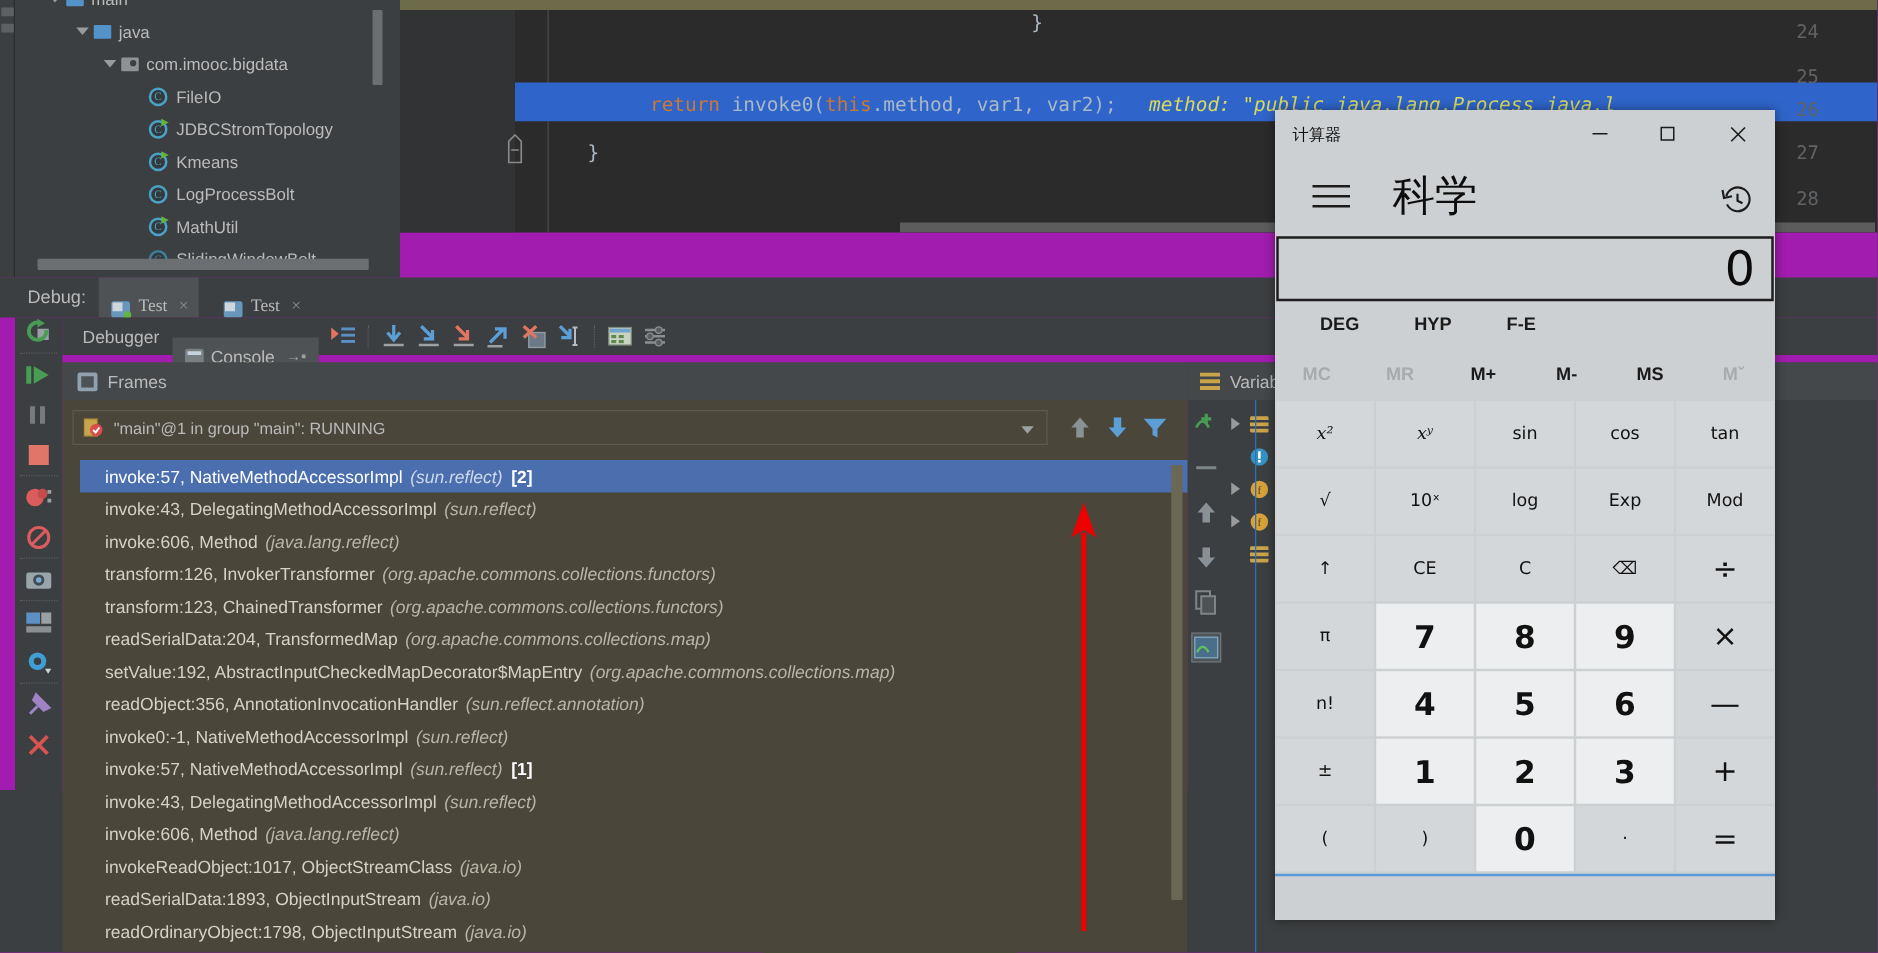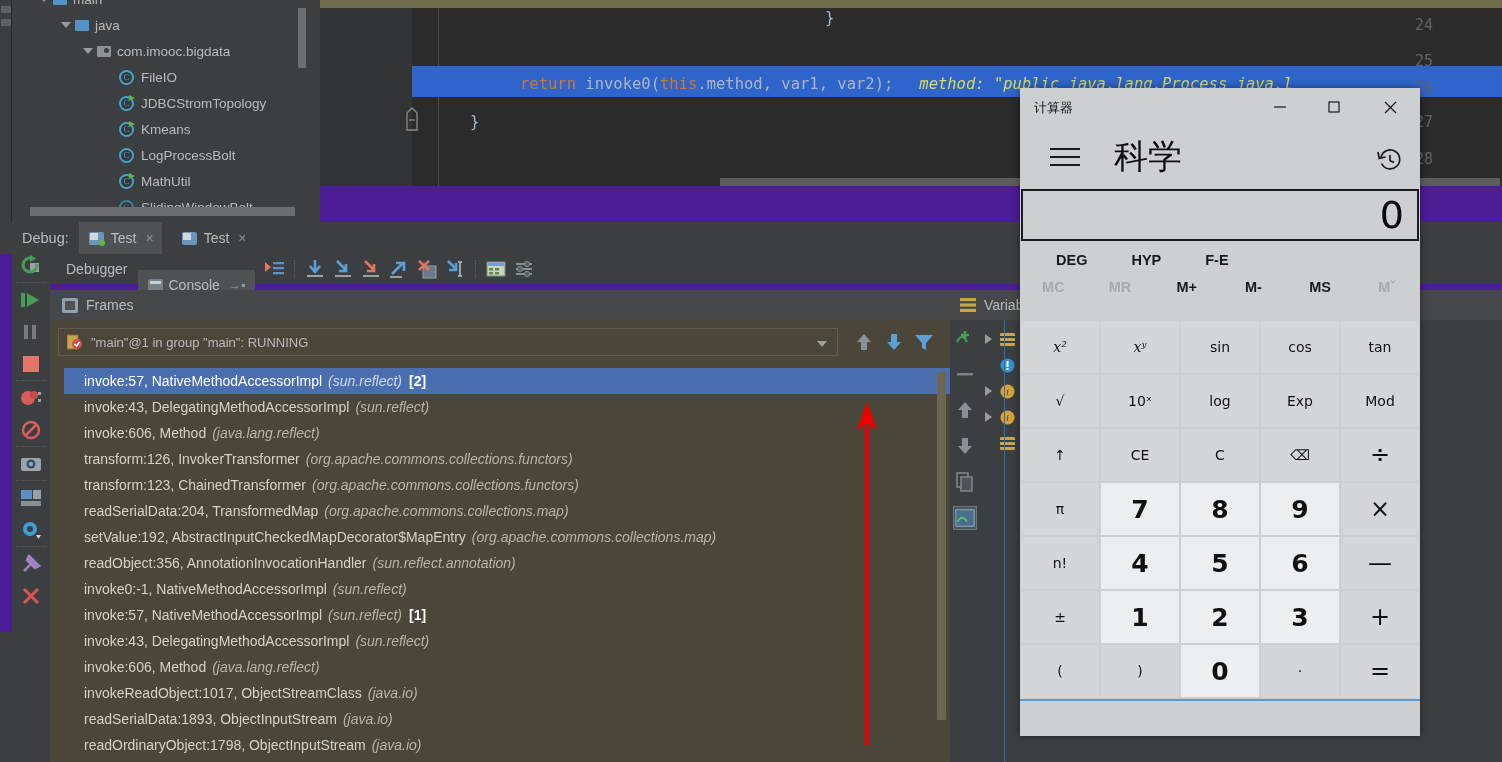--- a/index.html
+++ b/index.html
@@ -7,21 +7,21 @@
   body {
     font-family: "Liberation Sans", sans-serif;
     background:#3c3f41;
     position:relative;
     font-size:13px;
     color:#bbbbbb;
   }
   .abs { position:absolute; }
 
   
-  #ide { position:absolute; left:0; top:0; width:1502px; height:632px; background:#4c1d95; }
+  #ide { position:absolute; left:0; top:0; width:1502px; height:632px; background:#a21caf; }
 
   
   #far-left-strip { left:0; top:0; width:12px; height:222px; background:#3c3f41; border-right:1px solid #2b2b2b; }
   #far-left-strip .ic { width:10px; height:7px; background:#5d6164; margin:6px auto 0; }
 
   
   #project-tree { left:12px; top:0; width:308px; height:222px; background:#3c3f41; overflow:hidden; }
   .tree-row { height:26px; display:flex; align-items:center; white-space:nowrap; font-size:13.5px; color:#bbbbbb; }
   .tw { width:12px; height:12px; margin-right:3px; flex:0 0 auto; position:relative; }
   .tw.down::after{ content:""; position:absolute; left:1px; top:3px; border-left:5px solid transparent; border-right:5px solid transparent; border-top:6px solid #9a9a9a; }
@@ -34,38 +34,38 @@
   .cls.run::after{content:"";position:absolute;right:-3px;top:-3px;width:0;height:0;
      border-left:6px solid #62b543;border-top:3px solid transparent;border-bottom:3px solid transparent;}
   .cls.dim{ border-color:#3c7f98; color:#3c7f98; }
   #tree-scroll-h { left:30px; top:207px; width:265px; height:9px; background:#6b6f71; border-radius:1px; }
   #tree-scroll-v { left:298px; top:8px; width:8px; height:60px; background:#6b6f71; border-radius:1px; }
 
   
   #editor { left:320px; top:0; width:1182px; height:186px; background:#2b2b2b; overflow:hidden; }
   #editor-topline { left:0; top:0; width:1182px; height:8px; background:#6e6b4b; }
   .gutter { position:absolute; left:0; top:8px; width:92px; height:178px; background:#313335; }
-  .lnum { position:absolute; right:69px; color:#606366; font-size:15px; font-family:"DejaVu Sans Mono", monospace;}
+  .lnum { position:absolute; right:47px; color:#606366; font-size:15px; font-family:"DejaVu Sans Mono", monospace;}
   #fold-marker { position:absolute; left:84px; top:106px; width:16px; height:28px; }
   .code-line { position:absolute; left:92px; font-family:"DejaVu Sans Mono", monospace; font-size:15.5px; white-space:nowrap; }
   #hl-line { position:absolute; left:92px; top:66px; width:1090px; height:31px; background:#2f65ca; }
   .kw { color:#cc7832; }
   .pl { color:#a9b7c6; }
   .hint { color:#d9d95c; font-style:italic; }
   #vline { position:absolute; left:118px; top:8px; width:1px; height:178px; background:#4b4b4b; }
   #editor-hscroll { position:absolute; left:400px; top:178px; width:780px; height:8px; background:#5c5c5c; }
 
   
   #breadcrumb { left:320px; top:186px; width:1182px; height:36px; background:#3c3f41; display:flex; align-items:center; padding-left:106px; color:#bbbbbb; font-size:14px; }
   #breadcrumb .sep { color:#6d7072; margin:0 8px; }
 
   
   #debug-head { left:0; top:222px; width:1502px; height:32px; background:#3c3f41; display:flex; align-items:center; }
   #debug-label { margin-left:22px; font-size:14.5px; color:#bbbbbb; }
-  .dbg-tab { display:flex; align-items:center; height:32px; padding:0 8px 0 10px; margin-left:10px; font-size:14px; color:#bbbbbb; }
+  .dbg-tab { display:flex; align-items:flex-end; height:32px; padding:0 8px 0 10px; margin-left:10px; font-size:14px; color:#bbbbbb;font-family:Liberation Serif, serif; }
   .dbg-tab.active { background:#4e5254; }
   .dbg-tab .tico { width:15px;height:13px;background:#6897bb;border-radius:2px;margin-right:7px;position:relative;}
   .dbg-tab .tico::before{content:"";position:absolute;left:1px;top:1px;width:8px;height:7px;background:#cfd6dc;}
   .dbg-tab.active .tico::after{content:"";position:absolute;right:-1px;bottom:-1px;width:6px;height:6px;background:#62b543;border-radius:50%;}
   .dbg-tab .x { margin-left:9px; color:#8b8f91; font-size:14px; }
 
   
   #run-toolbar { left:12px; top:254px; width:38px; height:380px; background:#3c3f41; }
   .rt { position:absolute; left:7px; width:24px; height:24px; }
   .rt-sep { position:absolute; left:4px; width:30px; height:1px; border-top:1px dotted #585b5d; }
@@ -125,21 +125,21 @@
   #calc-header { height:60px; position:relative; }
   #hamburger { position:absolute; left:30px; top:22px; width:30px; height:18px; }
   #hamburger span { display:block; height:2px; background:#1b1b1b; margin-bottom:6px; }
   #calc-mode { position:absolute; left:94px; top:8px; font-size:34px; color:#0d0d0d; font-family:"DejaVu Sans", sans-serif; }
   #history-btn { position:absolute; right:16px; top:20px; width:28px; height:28px; }
   #calc-display { margin:3px 0 0 1px; width:398px; height:52px; border:2px solid #1d1d1d; background:#cdd0d3;
                   display:flex; align-items:center; justify-content:flex-end; padding-right:13px; }
   #calc-value { font-size:38px; color:#0b0b0b; font-family:"DejaVu Sans", sans-serif; }
   #mode-row { height:38px; display:flex; align-items:center; padding-left:36px; }
   #mode-row .mi { font-size:14.5px; color:#1a1a1a; margin-right:44px; font-weight:bold; }
-  #mem-row { height:42px; display:flex; }
+  #mem-row { height:42px; display:flex; align-items:center; }
   #mem-row .mb { flex:1; text-align:center; font-size:14.5px; color:#1a1a1a; font-weight:bold; }
   #mem-row .mb.dis { color:#a7abae; }
   #keypad { display:grid; grid-template-columns:repeat(5,1fr); grid-auto-rows:52px; gap:2px; padding:0 1px 2px; }
   .key { background:#d4d7da; display:flex; align-items:center; justify-content:center;
          font-size:20px; color:#111; font-family:"DejaVu Sans", sans-serif; }
   .key.num { background:#eceef0; font-size:25px; font-weight:bold; }
   .key.sci { font-size:14px; }
   .key.ital { font-style:italic; font-family:"DejaVu Serif", serif; }
   .key.big { font-size:24px; }
   #calc-bottom-border { height:2px; background:#5b9bd5; }

